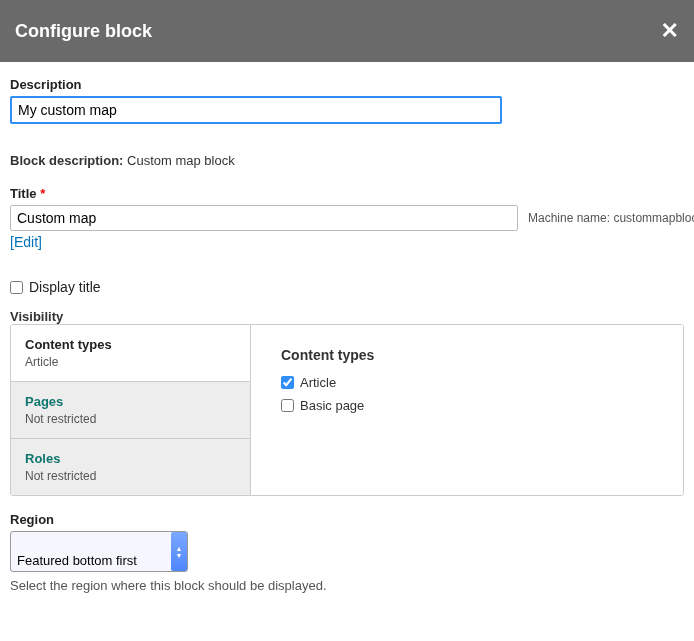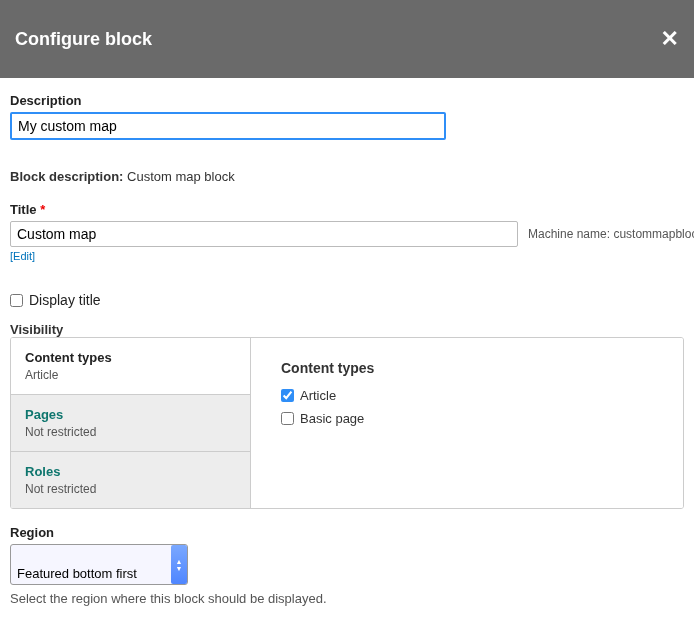--- a/index.html
+++ b/index.html
@@ -1,30 +1,30 @@
 <!DOCTYPE html>
 <html><head>
 <meta charset="utf-8">
 <style>
   * { box-sizing: border-box; margin: 0; padding: 0; }
   body { font-family: "Lucida Grande", "Lucida Sans Unicode", Verdana, sans-serif; font-size: 13px; color: #333; background: #fff; width: 694px; }
-  .header { background: #6a6a6a; color: #fff; padding: 28px 15px; display: flex; justify-content: space-between; align-items: center; }
+  .header { background: #6a6a6a; color: #fff; padding: 20px 15px; display: flex; justify-content: space-between; align-items: center; }
   .header h1 { font-size: 18px; font-weight: bold; }
   .close-btn { font-size: 22px; cursor: pointer; color: #fff; font-weight: bold; line-height: 1; }
   .content { padding: 15px 10px 20px 10px; }
   .form-item { margin-bottom: 29px; }
   .label { font-weight: bold; font-size: 13px; margin-bottom: 4px; display: block; color: #222; }
   .required-mark { color: #e00; }
   input[type="text"] { width: 100%; padding: 4px 6px; font-size: 14px; border: 1px solid #bbb; border-radius: 2px; font-family: inherit; }
   input[type="text"].focused { border: 2px solid #2f8ef7; outline: none; }
-  .description-input-wrap { width: 436px; }
+  .description-input-wrap { width: 492px; }
   .title-row { display: flex; align-items: center; gap: 10px; }
   .title-input-wrap { flex: 0 0 508px; }
   .machine-name { font-size: 12px; color: #555; white-space: nowrap; }
-  .edit-link { font-size: 11px; color: #0073bb; cursor: pointer; margin-top: 3px; display: inline-block; }
+  .edit-link { font-size: 14px; color: #0073bb; cursor: pointer; margin-top: 3px; display: inline-block; }
   .edit-link::before { content: "["; color: #0073bb; }
   .edit-link::after { content: "]"; color: #0073bb; }
   .block-desc { font-size: 13px; margin-bottom: 18px; }
   .block-desc-label { font-weight: bold; }
   .checkbox-row { display: flex; align-items: center; gap: 6px; margin-bottom: 14px; }
   .checkbox-row label { font-size: 14px; color: #222; }
   .visibility-label { font-weight: bold; margin-bottom: 0; display:block; }
   .tabs-container { display: flex; border: 1px solid #ccc; border-radius: 3px; overflow: hidden; margin-bottom: 16px;}
   .vertical-tabs { width: 240px; background: #f5f5f5; border-right: 1px solid #ccc; }
   .vtab { padding: 12px 14px; border-bottom: 1px solid #ccc; cursor: pointer; background: #ededed; }

